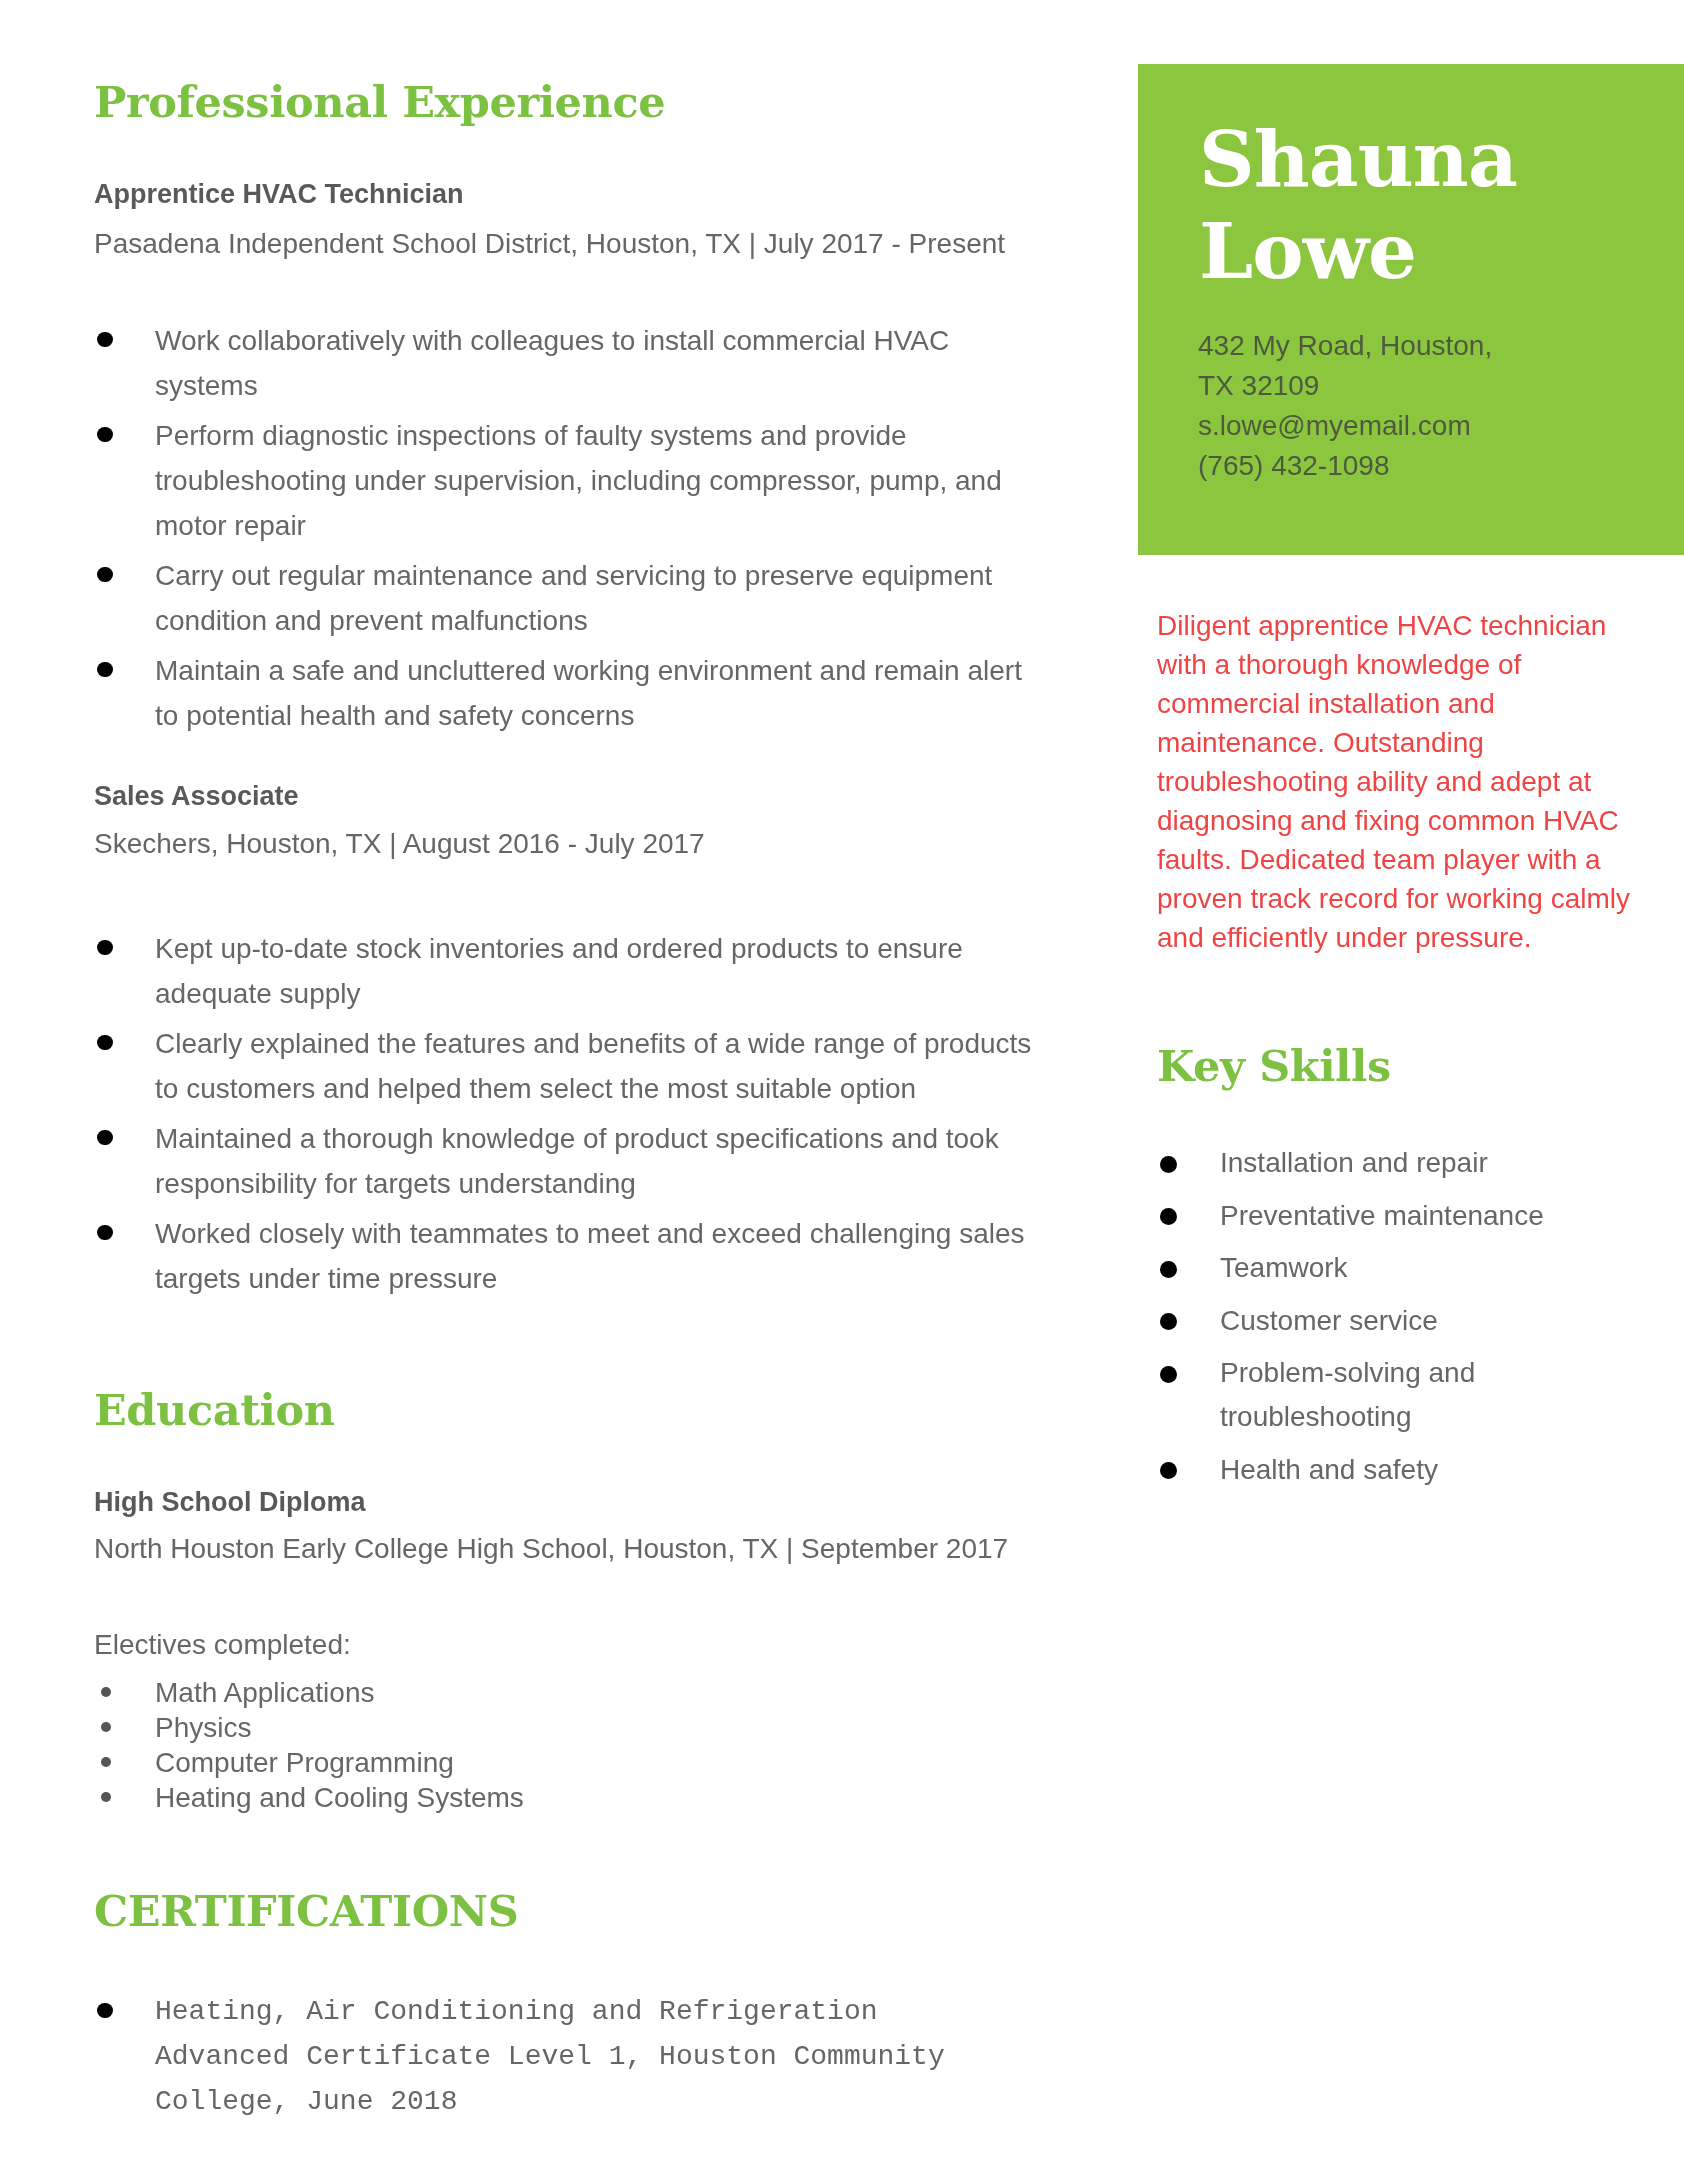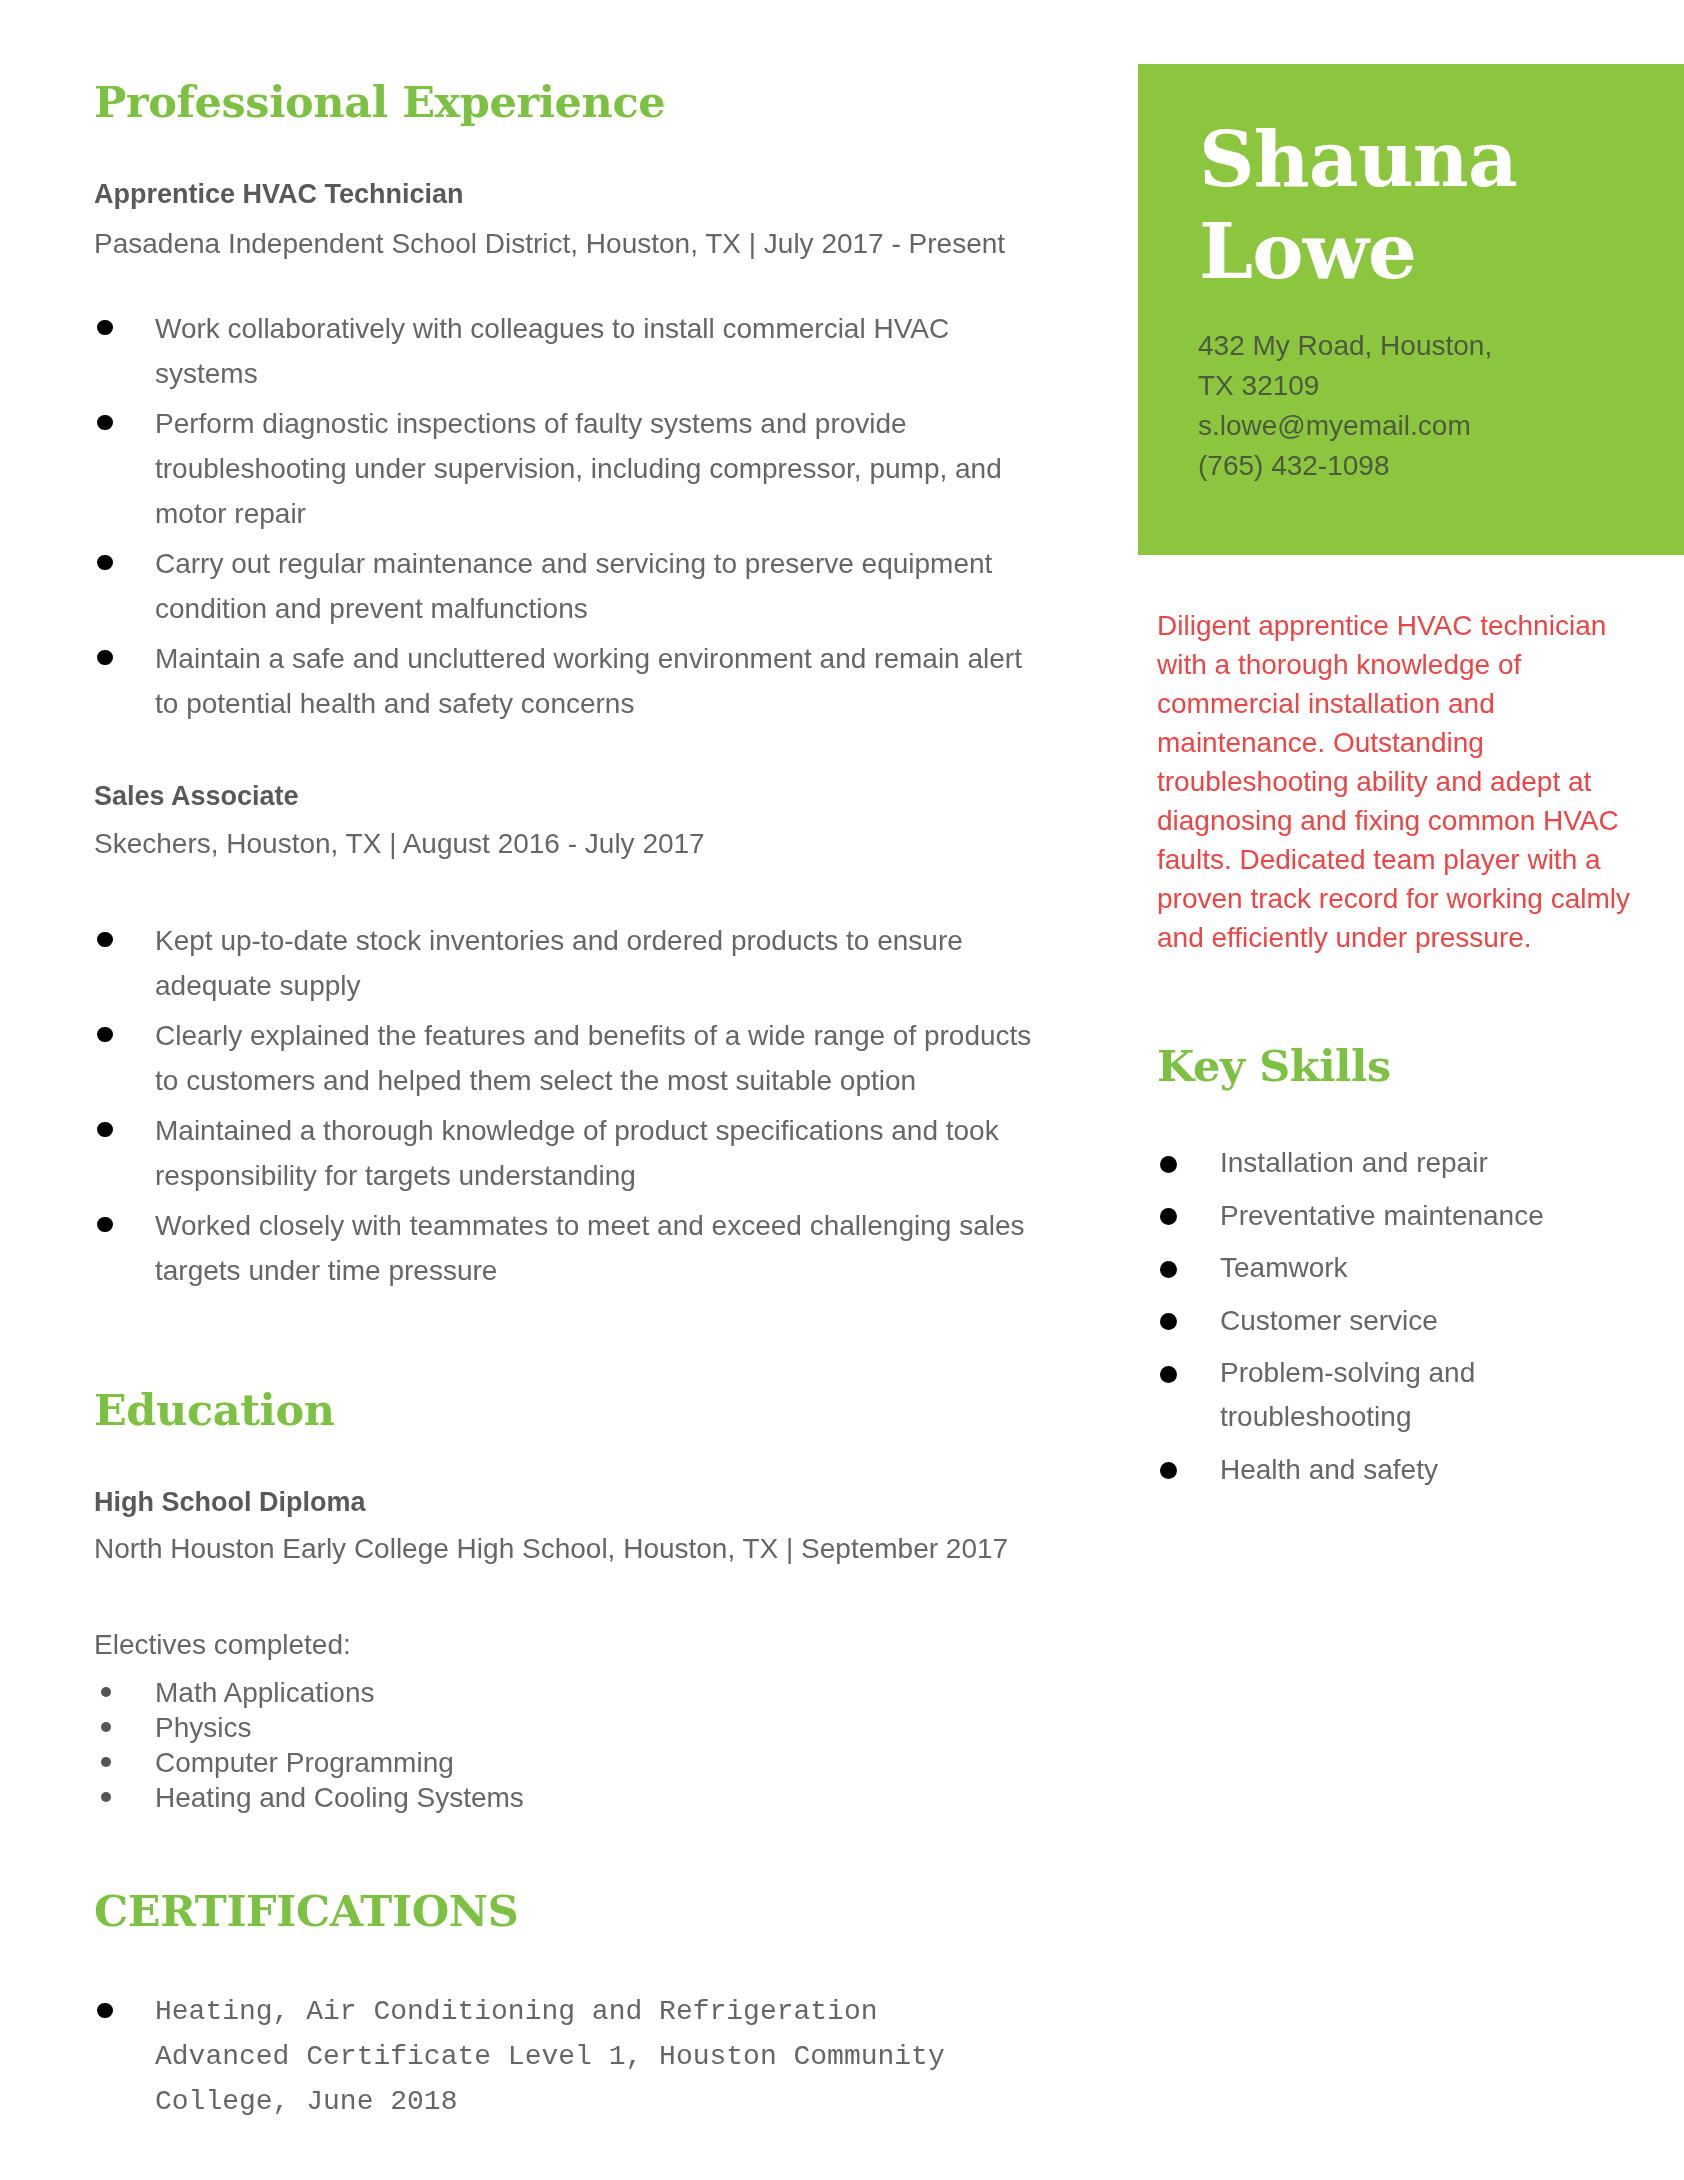--- a/index.html
+++ b/index.html
@@ -28,31 +28,31 @@
   .skill-item { position: relative; padding-left: 63px; font-size: 28px; line-height: 44px; color: #666666; margin-bottom: 8.5px; }
   .skill-item .bullet-dot { left: 3.4px; top: 14.5px; width: 17px; height: 17px; }
 </style>
 </head>
 <body>
 
 <h2 class="section-heading" style="top:77px;">Professional Experience</h2>
 
 <div class="job-title" style="top:177px;">Apprentice HVAC Technician</div>
 <div class="job-meta" style="top:227px;">Pasadena Independent School District, Houston, TX | July 2017 - Present</div>
-<ul class="bullet-list" style="top:306px; width:946px;">
+<ul class="bullet-list" style="top:318px; width:946px;">
   <li class="bullet-item" style="margin-bottom:5.1px;"><span class="bullet-dot"></span><span>Work collaboratively with colleagues to install commercial HVAC systems</span></li>
   <li class="bullet-item" style="margin-bottom:5.1px;"><span class="bullet-dot"></span><span>Perform diagnostic inspections of faulty systems and provide troubleshooting under supervision, including compressor, pump, and motor repair</span></li>
   <li class="bullet-item" style="margin-bottom:5.1px;"><span class="bullet-dot"></span><span>Carry out regular maintenance and servicing to preserve equipment condition and prevent malfunctions</span></li>
   <li class="bullet-item"><span class="bullet-dot"></span><span>Maintain a safe and uncluttered working environment and remain alert to potential health and safety concerns</span></li>
 </ul>
 
 <div class="job-title" style="top:779px;">Sales Associate</div>
 <div class="job-meta" style="top:827px;">Skechers, Houston, TX | August 2016 - July 2017</div>
 <ul class="bullet-list" style="top:918px; width:954px;">
-  <li class="bullet-item" style="margin-bottom:5.1px;"><span class="bullet-dot"></span><span>Kept up-to-date stock inventories and ordered products to ensure adequate supply</span></li>
+  <li class="bullet-item" style="margin-bottom:5.1px;margin-top:8px;"><span class="bullet-dot"></span><span>Kept up-to-date stock inventories and ordered products to ensure adequate supply</span></li>
   <li class="bullet-item" style="margin-bottom:5.1px;"><span class="bullet-dot"></span><span>Clearly explained the features and benefits of a wide range of products to customers and helped them select the most suitable option</span></li>
   <li class="bullet-item" style="margin-bottom:5.1px;"><span class="bullet-dot"></span><span>Maintained a thorough knowledge of product specifications and took responsibility for targets understanding</span></li>
   <li class="bullet-item"><span class="bullet-dot"></span><span>Worked closely with teammates to meet and exceed challenging sales targets under time pressure</span></li>
 </ul>
 
 <h2 class="section-heading" style="top:1385px;">Education</h2>
 <div class="job-title" style="top:1485px;">High School Diploma</div>
 <div class="job-meta" style="top:1532px;">North Houston Early College High School, Houston, TX | September 2017</div>
 <div class="job-meta" style="top:1628px;">Electives completed:</div>
 <ul class="elective-list" style="top:1675px;">

